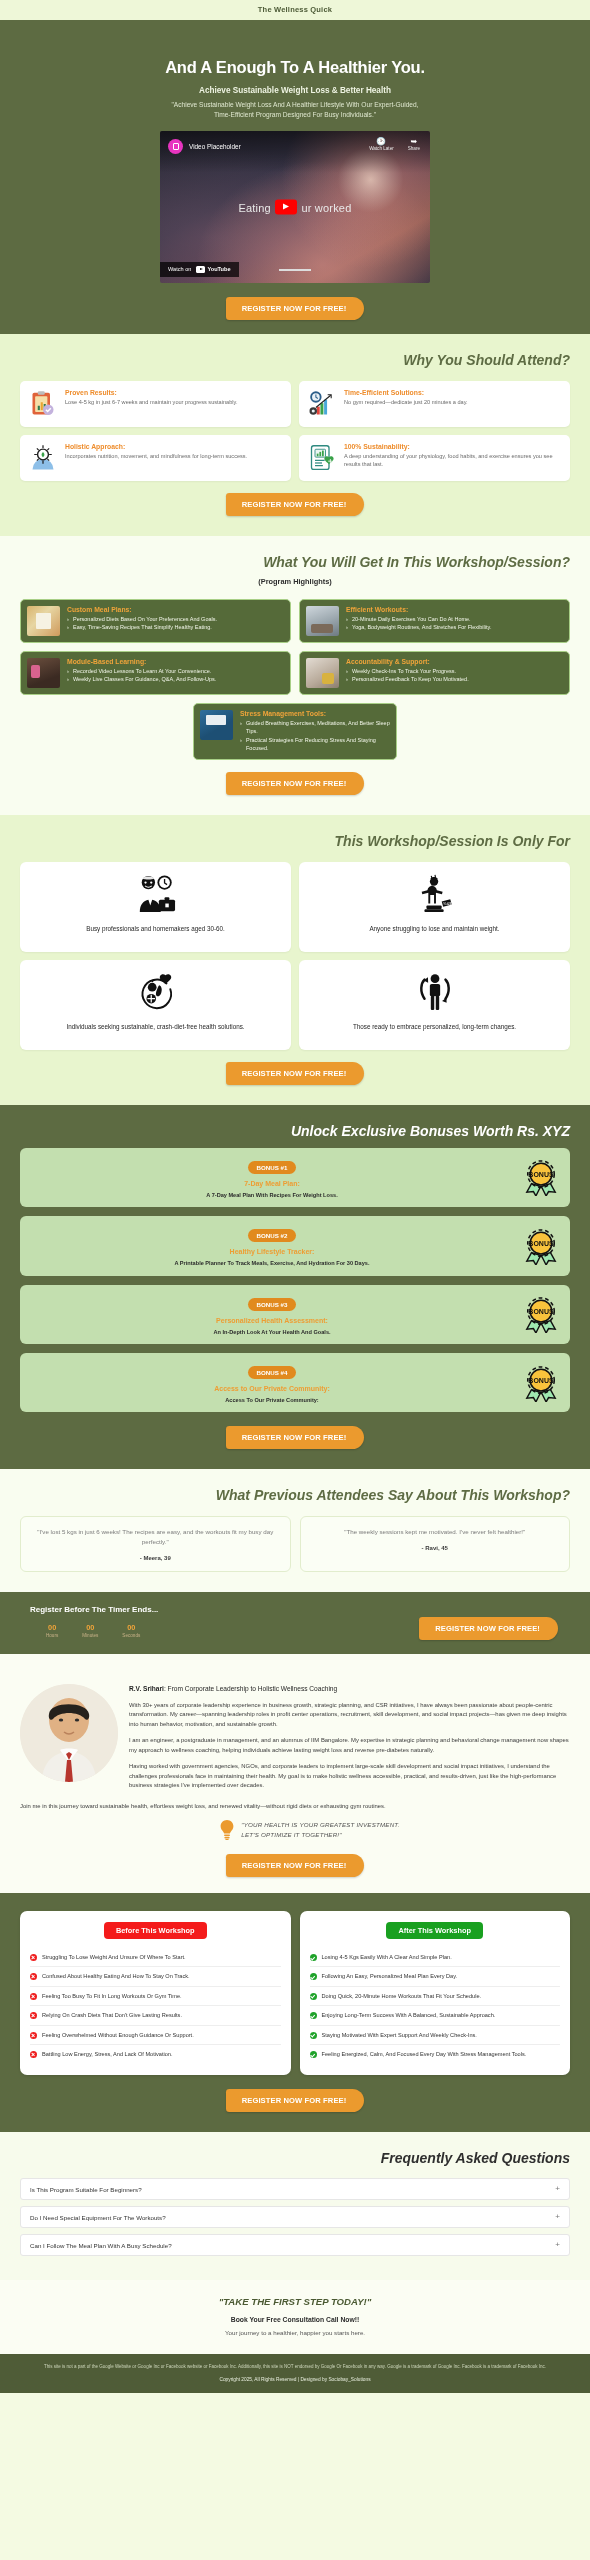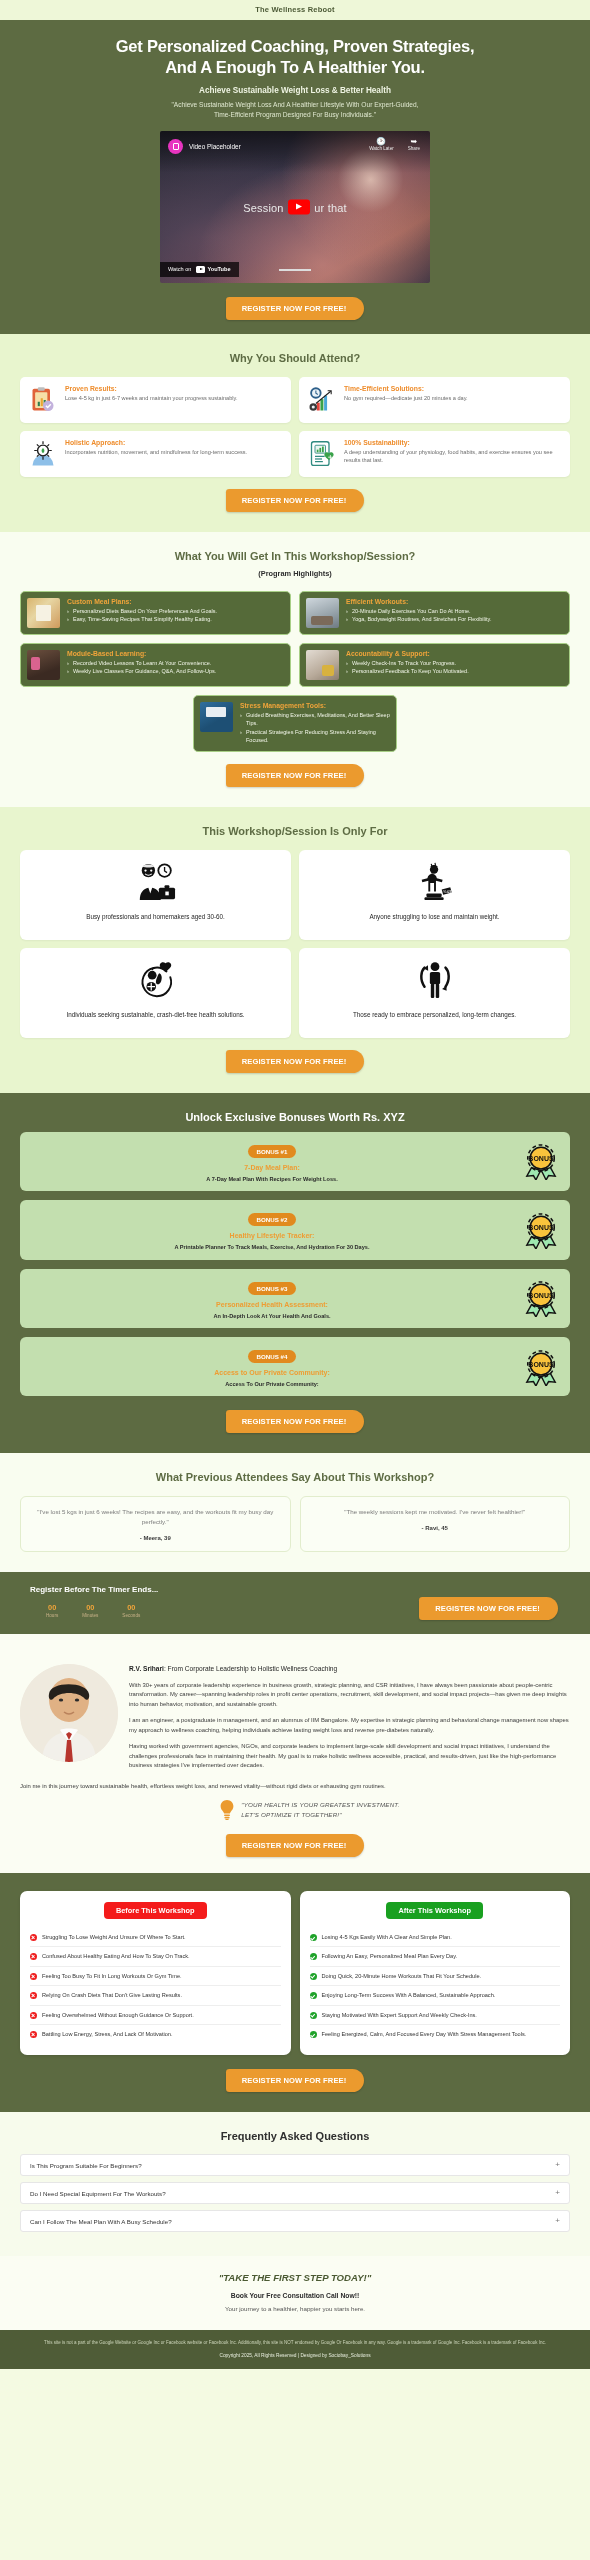--- a/index.html
+++ b/index.html
@@ -56,21 +56,21 @@
     padding:7px 18px 7px 16px;border:none;cursor:pointer;letter-spacing:.1px;
     border-radius:4px 14px 14px 4px;box-shadow:0 1px 2px rgba(0,0,0,.18);}
   .mt14{margin-top:14px}.mt12{margin-top:12px}.mt10{margin-top:10px}
 
   
   .sec{padding:18px 20px 20px;}
   .sec-lime{background:#e8f5ce;}
   .sec-white{background:#f9fdf0;}
   .sec-green{background:#5d6b42;}
   .sec-olive{background:#5c6a41;}
-  h2.sh{text-align:center;font-size:11px;color:#5e6c44;font-weight:bold;}
+  h2.sh{text-align:right;font-size:14px;color:#5e6c44;font-weight:bold;font-style:italic;}
   h2.sh.light{color:#fff;}
   .sh-sub{text-align:center;font-size:7.4px;color:#2e2e2e;font-weight:bold;margin-top:7px;}
 
   
   .grid2{display:grid;grid-template-columns:1fr 1fr;gap:8px;margin-top:13px;}
   .wcard{background:#fff;border-radius:5px;padding:8px 8px;display:flex;gap:7px;align-items:flex-start;
     box-shadow:0 1px 2px rgba(0,0,0,.05);}
   .wcard .ico{flex:0 0 30px;height:30px;display:flex;align-items:center;justify-content:center;}
   .wcard .tt{font-size:6.8px;font-weight:bold;color:#ee8c2b;}
   .wcard .dd{font-size:5.6px;color:#6b6b6b;line-height:1.5;margin-top:2px;}
@@ -184,26 +184,26 @@
   .footer{background:#4f5c37;padding:9px 26px 11px;text-align:center;}
   .footer .d{color:#cdd6bb;font-size:4.5px;line-height:1.65;}
   .footer .c{color:#e8eede;font-size:4.8px;margin-top:6px;}
 </style>
 </head>
 <body>
 
 <div class="page">
 
   <div class="topbar">
-    <div class="t">The Wellness Reboot</div>
+    <div class="t">The Wellness Quick</div>
   </div>
 
   <div class="hero">
     <h1>
-      <span>Get Personalized Coaching, Proven Strategies,</span><br>
+      <br>
       <span>And A Enough To A Healthier You.</span>
     </h1>
     <div class="sub">Achieve Sustainable Weight Loss &amp; Better Health</div>
     <div class="quote">
       <span>"Achieve Sustainable Weight Loss And A Healthier Lifestyle With Our Expert-Guided,</span><br>
       <span>Time-Efficient Program Designed For Busy Individuals."</span>
     </div>
 
     <div class="video-wrap">
       <div class="video">
@@ -219,23 +219,23 @@
           <div class="vact">
             <span class="g">🕑</span>
             <span>Watch Later</span>
           </div>
           <div class="vact">
             <span class="g">➥</span>
             <span>Share</span>
           </div>
         </div>
         <div class="vcenter">
-          <span>Session</span>
+          <span>Eating</span>
           <span class="ybtn"></span>
-          <span>ur that</span>
+          <span>ur worked</span>
         </div>
         <div class="vunder"><i></i></div>
         <div class="vyt">
           <span class="w">Watch on</span>
           <span class="logo">
             <span class="p"></span>
               <span class="n">YouTube</span>
           </span>
         </div>
       </div>

